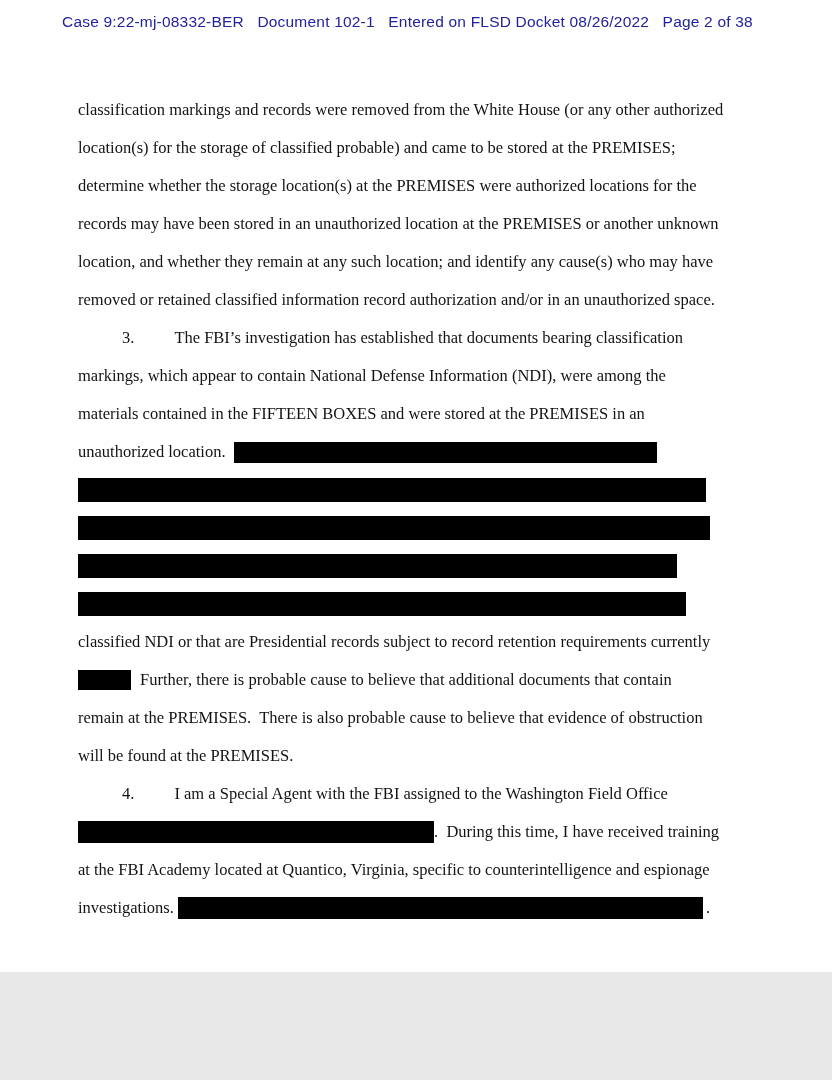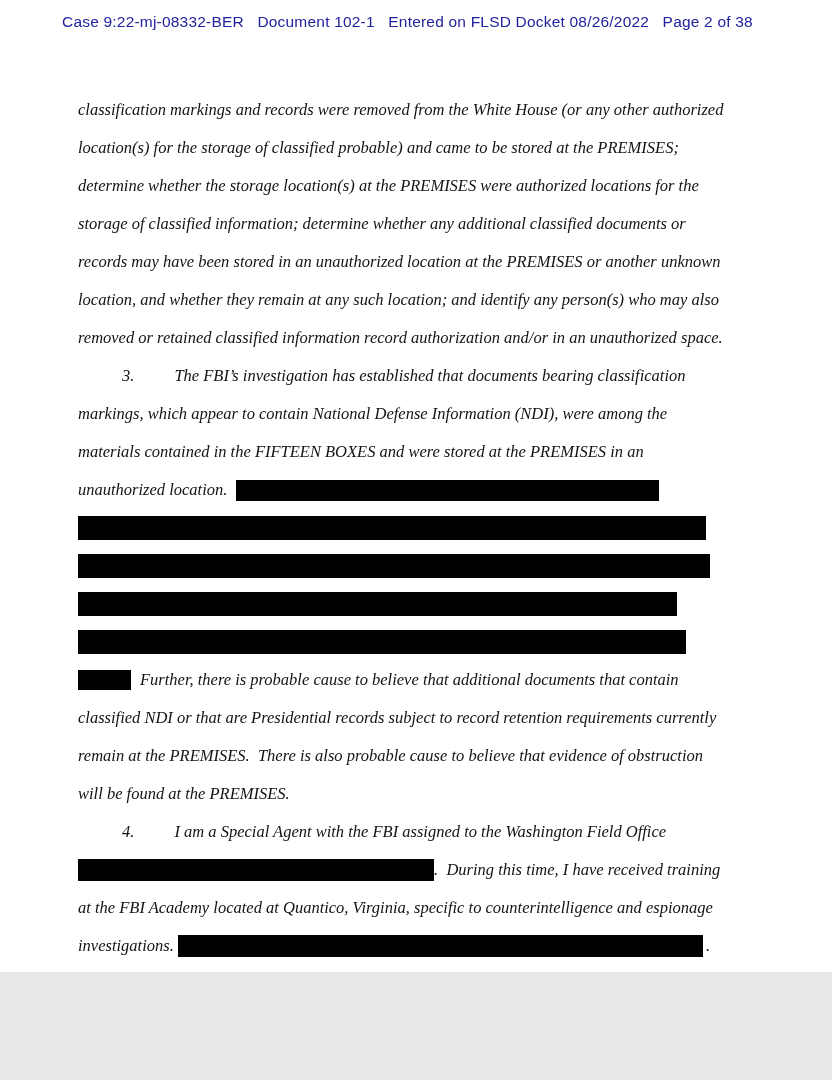--- a/index.html
+++ b/index.html
@@ -35,21 +35,20 @@
     left: 78px;
     width: 648px;
   }
   .line {
     height: 38px;
     display: flex;
     align-items: center;
     white-space: pre;
     font-size: 16.5px;
     color: var(--text_color);
-    font-style: italic;
   }
   .seg { flex: none; white-space: pre; }
   .red-bar {
     display: inline-block;
     flex: none;
     background: var(--redaction);
   }
   .gap { display: inline-block; flex: none; }
   .page-number {
     position: absolute;
@@ -62,34 +61,33 @@
 </head>
 <body>
 
 <div class="page">
   <div class="case-header">Case 9:22-mj-08332-BER   Document 102-1   Entered on FLSD Docket 08/26/2022   Page 2 of 38</div>
 
   <div class="doc-body">
       <div class="line"><span class="seg">classification markings and records were removed from the White House (or any other authorized</span></div>
       <div class="line"><span class="seg">location(s) for the storage of classified probable) and came to be stored at the PREMISES;</span></div>
       <div class="line"><span class="seg">determine whether the storage location(s) at the PREMISES were authorized locations for the</span></div>
-      <div class="line"><span class="seg">storage of classified information; determine whether any additional classified documents or</span></div>
       <div class="line"><span class="seg">records may have been stored in an unauthorized location at the PREMISES or another unknown</span></div>
-      <div class="line"><span class="seg">location, and whether they remain at any such location; and identify any person(s) who may also</span></div>
+      <div class="line"><span class="seg">location, and whether they remain at any such location; and identify any cause(s) who may have</span></div>
       <div class="line"><span class="seg">removed or retained classified information record authorization and/or in an unauthorized space.</span></div>
       <div class="line"><span class="gap" style="width: 44px;"></span><span class="seg">3.</span><span class="gap" style="width: 40px;"></span><span class="seg">The FBI’s investigation has established that documents bearing classification</span></div>
       <div class="line"><span class="seg">markings, which appear to contain National Defense Information (NDI), were among the</span></div>
       <div class="line"><span class="seg">materials contained in the FIFTEEN BOXES and were stored at the PREMISES in an</span></div>
       <div class="line"><span class="seg">unauthorized location.  </span><span class="red-bar" style="width: 423px; height: 21px;"></span></div>
       <div class="line"><span class="red-bar" style="width: 628px; height: 24px;"></span></div>
       <div class="line"><span class="red-bar" style="width: 632px; height: 24px;"></span></div>
       <div class="line"><span class="red-bar" style="width: 599px; height: 24px;"></span></div>
       <div class="line"><span class="red-bar" style="width: 608px; height: 24px;"></span></div>
+      <div class="line"><span class="seg">classified NDI or that are Presidential records subject to record retention requirements currently</span></div>
       <div class="line"><span class="red-bar" style="width: 53px; height: 20px;"></span><span class="gap" style="width: 9px;"></span><span class="seg">Further, there is probable cause to believe that additional documents that contain</span></div>
-      <div class="line"><span class="seg">classified NDI or that are Presidential records subject to record retention requirements currently</span></div>
       <div class="line"><span class="seg">remain at the PREMISES.  There is also probable cause to believe that evidence of obstruction</span></div>
       <div class="line"><span class="seg">will be found at the PREMISES.</span></div>
       <div class="line"><span class="gap" style="width: 44px;"></span><span class="seg">4.</span><span class="gap" style="width: 40px;"></span><span class="seg">I am a Special Agent with the FBI assigned to the Washington Field Office</span></div>
       <div class="line"><span class="red-bar" style="width: 356px; height: 22px;"></span><span class="seg">.  During this time, I have received training</span></div>
       <div class="line"><span class="seg">at the FBI Academy located at Quantico, Virginia, specific to counterintelligence and espionage</span></div>
       <div class="line"><span class="seg">investigations. </span><span class="red-bar" style="width: 525px; height: 22px;"></span><span class="gap" style="width: 3px;"></span><span class="seg">.</span></div>
     </div>
 
   <div class="page-number">2</div>
 </div>

